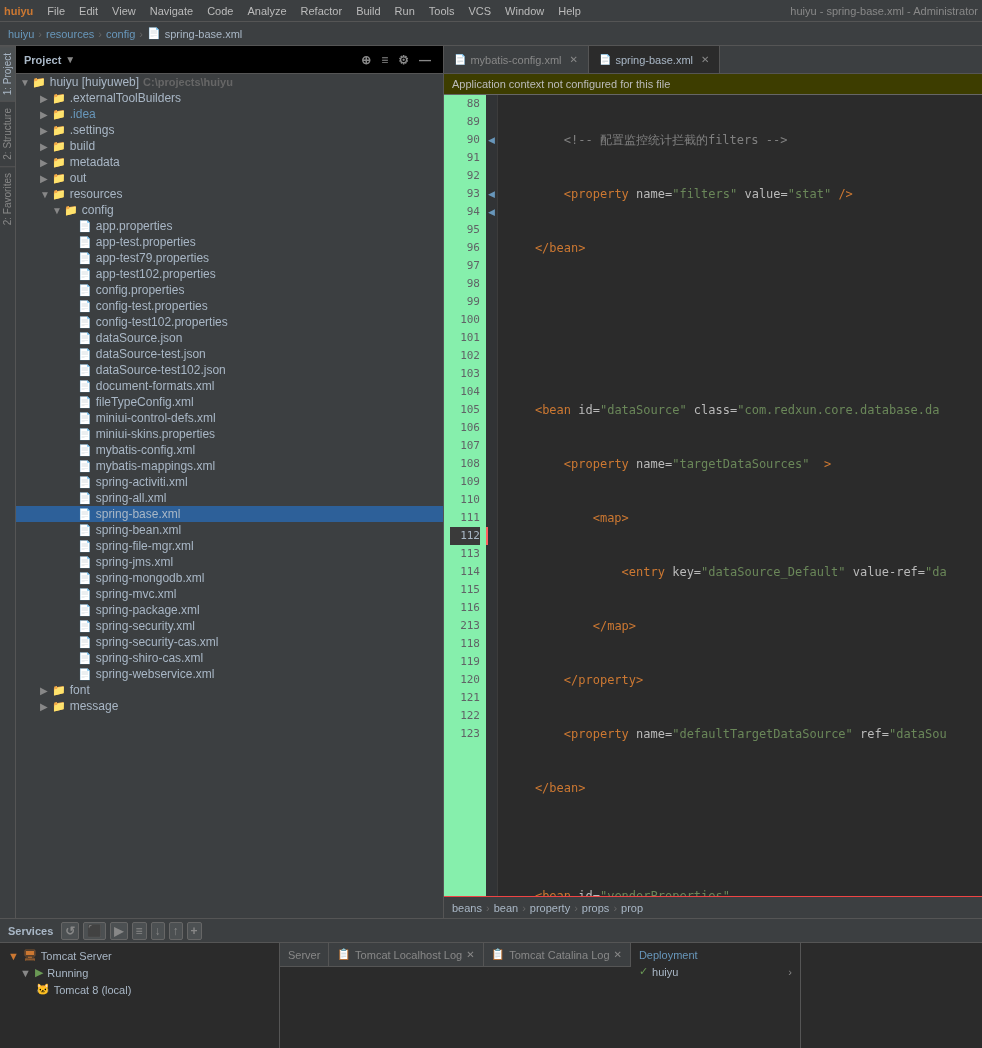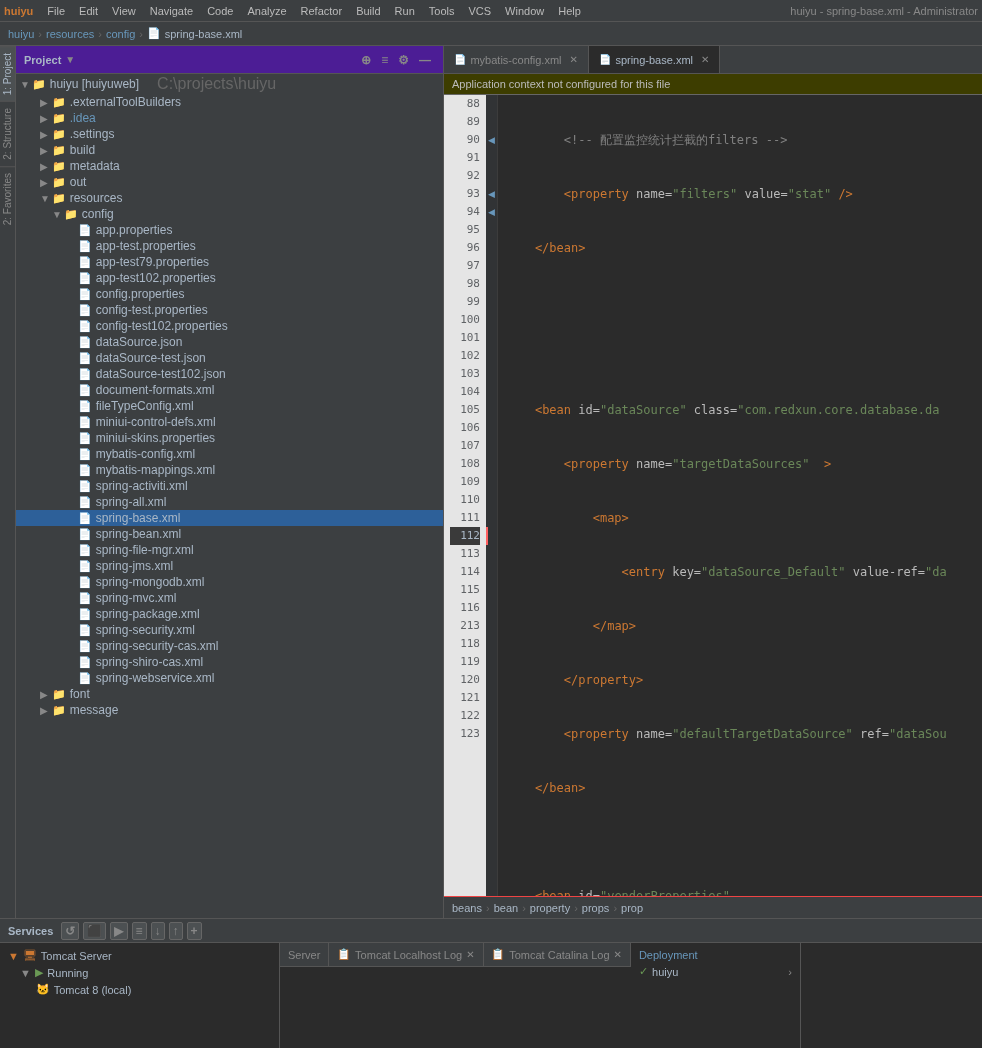--- a/index.html
+++ b/index.html
@@ -16,21 +16,21 @@
     .breadcrumb { background: #3c3f41; height: 24px; display: flex; align-items: center; padding: 0 8px; gap: 4px; font-size: 11px; border-bottom: 1px solid #555; }
     .breadcrumb-item { color: #6897bb; }
     .breadcrumb-sep { color: #666; }
     .breadcrumb-current { color: #a9b7c6; }
     
     
     .main-layout { display: flex; height: calc(100% - 22px - 24px - 130px); }
     
     
     .sidebar { width: 428px; background: #3c3f41; border-right: 1px solid #555; display: flex; flex-direction: column; overflow: hidden; position: relative; }
-    .sidebar-header { height: 28px; display: flex; align-items: center; padding: 0 8px; background: #4c1d95; border-bottom: 1px solid #555; font-size: 11px; font-weight: bold; color: #a9b7c6; }
+    .sidebar-header { height: 28px; display: flex; align-items: center; padding: 0 8px; background: #000000; border-bottom: 1px solid #555; font-size: 11px; font-weight: bold; color: #a9b7c6; }
     .sidebar-tools { display: flex; gap: 2px; margin-left: auto; }
     .sidebar-tool-btn { color: #888; font-size: 12px; cursor: pointer; padding: 2px 4px; }
     .tree { overflow-y: auto; flex: 1; font-size: 12px; }
     .tree-item { display: flex; align-items: center; padding: 1px 0; cursor: pointer; white-space: nowrap; }
     .tree-item.selected { background: #2d6099; }
     .tree-arrow { width: 12px; display: inline-block; color: #888; font-size: 10px; }
     .tree-icon { margin-right: 4px; font-size: 11px; }
     .folder-icon { color: #c8a951; }
     
     
@@ -38,21 +38,21 @@
     .editor-tabs { height: 28px; display: flex; background: #3c3f41; border-bottom: 1px solid #555; }
     .editor-tab { display: flex; align-items: center; padding: 0 10px; font-size: 11px; color: #888; cursor: pointer; border-right: 1px solid #555; gap: 4px; min-width: 120px; }
     .editor-tab.active { background: #2b2b2b; color: #a9b7c6; }
     .editor-tab-close { color: #888; font-size: 10px; margin-left: 4px; cursor: pointer; }
     
     
     .warning-banner { background: #3d3d00; color: #bbbbbb; font-size: 11px; padding: 4px 8px; border-bottom: 1px solid #666; }
     
     
     .code-editor { flex: 1; overflow: auto; display: flex; background: #2b2b2b; }
-    .line-numbers { min-width: 42px; background: #e5e5e5; color: #606366; font-size: 12px; font-family: 'Consolas', monospace; padding: 0 6px; text-align: right; user-select: none; line-height: 18px; }
+    .line-numbers { min-width: 42px; background: #86efac; color: #606366; font-size: 12px; font-family: 'Consolas', monospace; padding: 0 6px; text-align: right; user-select: none; line-height: 18px; }
     .line-number { height: 18px; display: flex; align-items: center; justify-content: flex-end; font-size: 11px; }
     .gutter { width: 12px; background: #313335; border-right: 1px solid #3c3c3c; }
     .code-content { flex: 1; font-family: 'Consolas', monospace; font-size: 12px; line-height: 18px; padding: 0 8px; overflow: visible; white-space: pre; }
     .code-line { height: 18px; display: flex; align-items: center; }
     
     
     .xml-tag { color: #cc7832; }
     .xml-attr { color: #bababa; }
     .xml-value { color: #6a8759; }
     .xml-comment { color: #808080; }
@@ -142,21 +142,21 @@
         <span class="sidebar-tool-btn">⚙</span>
         <span class="sidebar-tool-btn">—</span>
       </div>
     </div>
     <div class="tree">
 
       <div class="tree-item" style="padding-left:4px;">
         <span class="tree-arrow">▼</span>
         <span class="tree-icon folder-icon">📁</span>
         <span style="color:#a9b7c6;">huiyu [huiyuweb]</span>
-        <span style="color:#666; margin-left:18px; font-size:16px;">C:\projects\huiyu</span>
+        <span style="color:#666; margin-left:4px; font-size:11px;font-weight:bold;">C:\projects\huiyu</span>
       </div>
 
       <div class="tree-item" style="padding-left:24px;">
         <span class="tree-arrow">▶</span>
         <span class="tree-icon" style="color:#c8a951;">📁</span>
         <span>.externalToolBuilders</span>
       </div>
 
       <div class="tree-item" style="padding-left:24px;">
         <span class="tree-arrow">▶</span>

